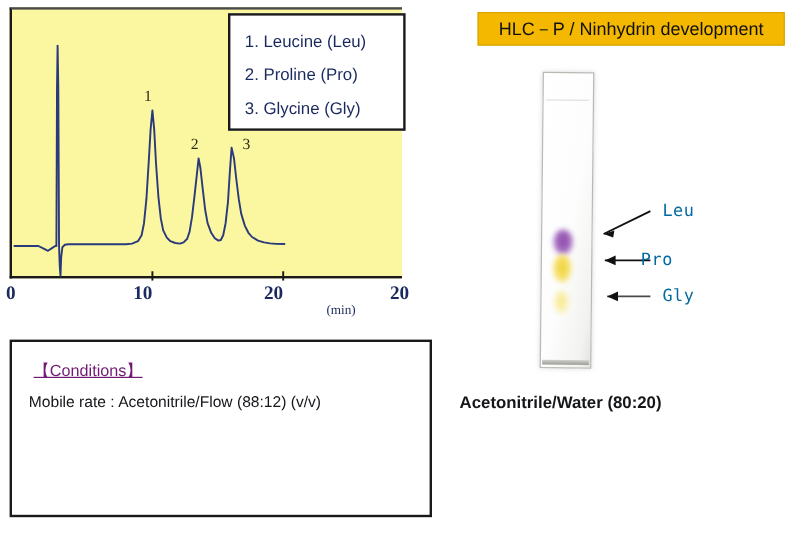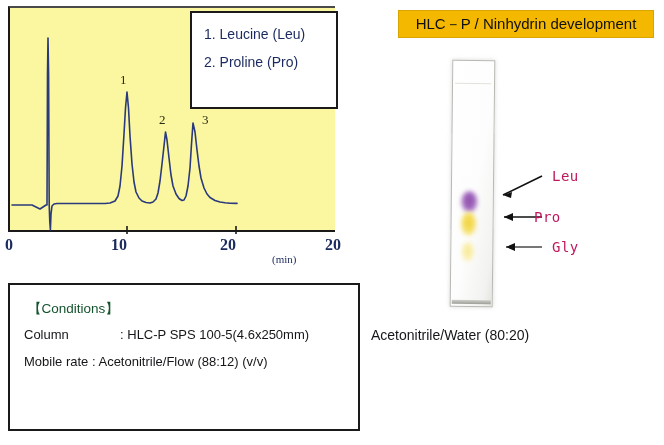--- a/index.html
+++ b/index.html
@@ -108,23 +108,24 @@
     padding: 12px 0 0 14px;
   }
   .cond-line {
     font-size: 13px;
     color: #15161a;
     line-height: 27px;
     white-space: nowrap;
   }
   .cond-title {
     font-size: 13.5px;
-    color: #14532d;
+    color: #701a75;
     line-height: 24px;
     padding-left: 4px;
+    text-decoration: underline;
   }
   .cond-key {
     display: inline-block;
     min-width: 96px;
   }
   .cond-key.wide { min-width: 0; }
 
   
   #tlc-header {
     position: absolute;
@@ -209,31 +210,32 @@
   #tlc-arrows {
     position: absolute;
     left: 490px;
     top: 165px;
     width: 120px;
     height: 100px;
   }
   .tlc-label {
     position: absolute;
     font-size: 14px;
-    color: #be185d;
+    color: #0369a1;
     font-family: "DejaVu Sans Mono", monospace;
     letter-spacing: 0.5px;
   }
   #tlc-caption {
     position: absolute;
-    left: 371px;
+    left: 383px;
     top: 327px;
     font-size: 14px;
     color: #15161a;
     white-space: nowrap;
+    font-weight: bold;
   }
 </style>
 </head>
 <body>
 
 <div id="chromatogram-panel">
 
   <div id="plot-area">
     <svg id="trace-svg" viewBox="0 0 327 226" preserveAspectRatio="none">
 
@@ -253,39 +255,36 @@
       <line x1="226" y1="218" x2="226" y2="226" stroke="#1a1a1a" stroke-width="1.6"></line>
     </svg>
 
     <div class="peak-label" style="left:110px; top:64px;">1</div>
     <div class="peak-label" style="left:149px; top:104px;">2</div>
     <div class="peak-label" style="left:192px; top:104px;">3</div>
 
     <div id="legend-box">
       <div class="legend-item">1. Leucine (Leu)</div>
       <div class="legend-item">2. Proline (Pro)</div>
+      <div class="legend-item">3. Glycine (Gly)</div>
     </div>
   </div>
 </div>
 
 <div id="axis-labels">
   <div class="tick-label" style="left:5px;">0</div>
   <div class="tick-label" style="left:111px;">10</div>
   <div class="tick-label" style="left:220px;">20</div>
   <div class="tick-label" style="left:325px;">20</div>
   <div id="axis-unit">(min)</div>
 </div>
 
 <div id="conditions-box">
   <div class="cond-title">【Conditions】</div>
 
-  <div class="cond-line">
-    <span class="cond-key">Column</span><span>:</span>
-    <span>HLC-P SPS 100-5(4.6x250mm)</span>
-  </div>
 
   <div class="cond-line">
     <span class="cond-key wide">Mobile rate</span>
     <span>:</span>
     <span>Acetonitrile/Flow (88:12) (v/v)</span>
   </div>
 
 
 </div>
 

